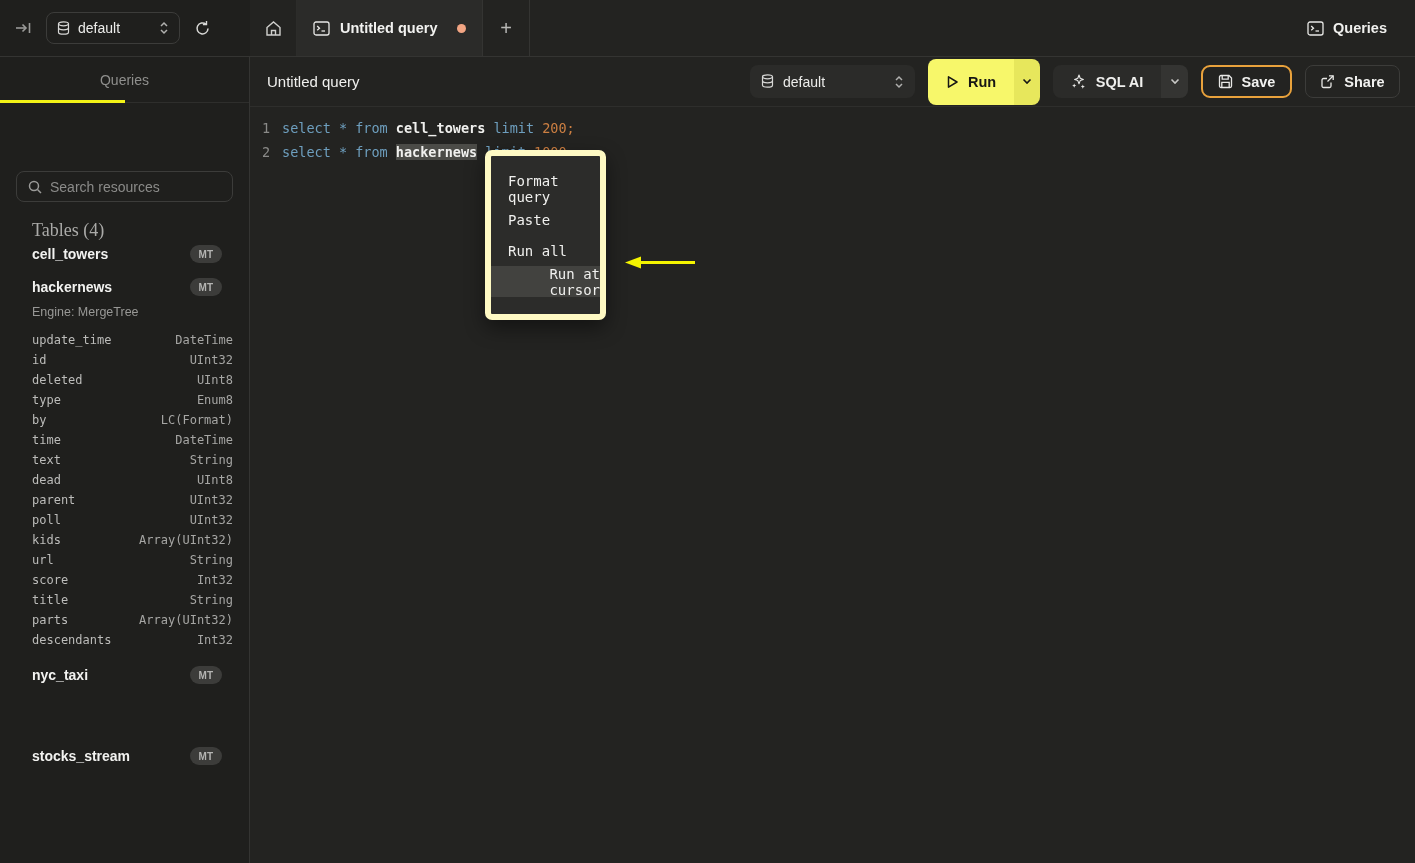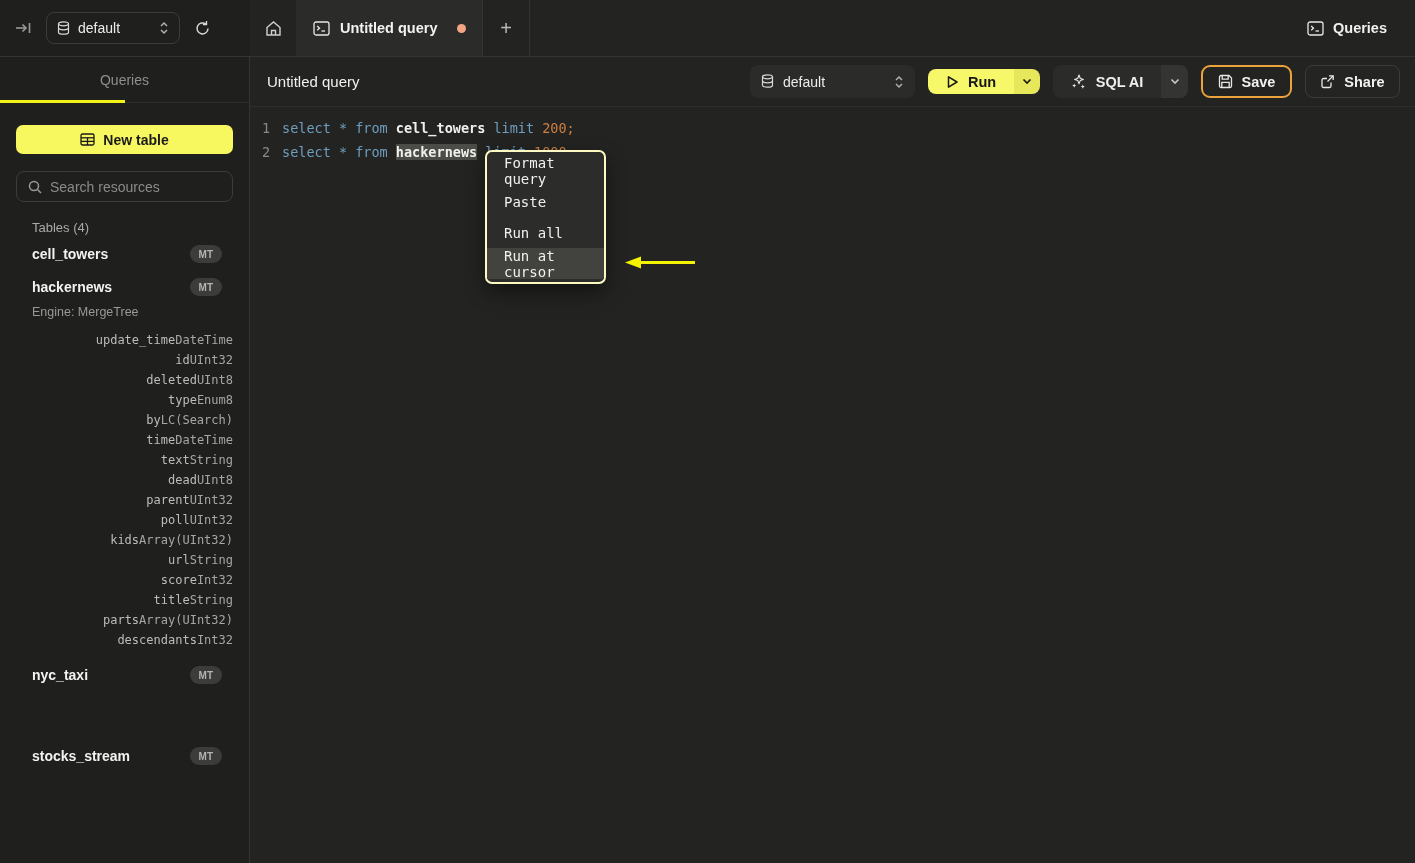--- a/index.html
+++ b/index.html
@@ -40,42 +40,42 @@
 
   .newtable-btn { position:absolute; left:16px; top:68px; width:217px; height:29px; background:#f7f75f;
     border:none; border-radius:7px; display:flex; align-items:center; justify-content:center; gap:8px;
     color:#1a1a18; font-size:14px; font-weight:600; cursor:pointer; }
   .search-box { position:absolute; left:16px; top:114px; width:217px; height:31px; border:1px solid #3c3c3a;
     border-radius:8px; display:flex; align-items:center; gap:8px; padding:0 11px; }
   .search-box input { background:transparent; border:none; outline:none; color:#dcdcda; font-size:14px; width:100%;
     font-family:"Liberation Sans", sans-serif; }
   .search-box input::placeholder { color:#8b8b89; }
 
-  .section-label { position:absolute; left:32px; top:163px; color:#aaaaa8; font-size:13px; }
+  .section-label { position:absolute; left:32px; top:163px; color:#aaaaa8; font-size:18px;font-family:Liberation Serif, serif; }
   .tbl-row { position:absolute; left:32px; width:190px; height:22px; display:flex; align-items:center; cursor:pointer; }
   .tbl-row .name { color:#f2f2f0; font-size:14px; font-weight:600; }
   .badge { position:absolute; right:0; width:32px; height:18px; background:#3c3c3a; border-radius:9px;
     display:flex; align-items:center; justify-content:center; color:#b4b4b2; font-size:10px; font-weight:700;
     letter-spacing:.3px; }
   .engine-label { position:absolute; left:32px; top:248px; color:#98989
 6; font-size:12.5px; color:#989896; }
   .col-list { position:absolute; left:32px; top:273px; width:201px; }
-  .col-row { height:20px; display:flex; justify-content:flex-end; align-items:center; }
+  .col-row { height:20px; display:flex; justify-content:space-between; align-items:center; }
   .col-row .cn { color:#bcbcba; font-size:12px; }
   .col-row .ct { color:#a6a6a4; font-size:12px; }
 
   
   .main { position:absolute; left:250px; top:57px; width:1165px; height:806px; background:#232321; }
   .editor-header { height:50px; border-bottom:1px solid #2e2e2c; display:flex; align-items:center; padding:0 15px 0 17px; }
   .editor-title { color:#f0f0ee; font-size:15px; }
   .toolbar { margin-left:auto; display:flex; align-items:center; gap:13px; }
   .tb-dbselect { width:165px; height:33px; background:#2b2b29; border-radius:8px; display:flex; align-items:center;
     gap:9px; padding:0 11px; color:#ececea; font-size:14px; cursor:pointer; }
   .tb-dbselect .grow { flex:1; }
-  .run-btn { height:25px; display:flex; border-radius:8px; overflow:hidden; cursor:pointer; }
+  .run-btn { height:46px; display:flex; border-radius:8px; overflow:hidden; cursor:pointer; }
   .run-main { width:86px; background:#f7f76a; display:flex; align-items:center; justify-content:center; gap:9px;
     color:#161614; font-size:14.5px; font-weight:600; }
   .run-caret { width:26px; background:#e7e75c; display:flex; align-items:center; justify-content:center; }
   .sqlai-btn { height:33px; display:flex; border-radius:8px; overflow:hidden; cursor:pointer; }
   .sqlai-main { width:108px; background:#2b2b29; display:flex; align-items:center; justify-content:center; gap:9px;
     color:#f0f0ee; font-size:14.5px; font-weight:600; }
   .sqlai-caret { width:27px; background:#343432; display:flex; align-items:center; justify-content:center; }
   .save-btn { height:33px; width:91px; background:transparent; border:2px solid #e9a23c; border-radius:9px;
     display:flex; align-items:center; justify-content:center; gap:9px; color:#f2f2f0; font-size:14.5px;
     font-weight:600; cursor:pointer; }
@@ -87,25 +87,25 @@
   .code-line { position:absolute; left:0; display:flex; font-size:13.5px; line-height:24px; }
   .line-no { width:32px; text-align:center; color:#8a8a88; }
   .code-text { white-space:pre; }
   .tok { color:#d8d8d6; }
   .tok.kw { color:#6e9fbf;margin-top:34px; }
   .tok.num { color:#cc7f42; }
   .tok.table { color:#f0f0ee; font-weight:700; }
   .tok.sel { background:#4b4b47; }
 
   
-  .ctx-menu { position:absolute; left:235px; top:43px; width:121px; background:#2c2c2a; border:2px solid #fef9c3;
-    border-radius:7px; padding:3px 0; box-shadow:0 8px 20px rgba(0,0,0,.45); z-index:5; }
+  .ctx-menu { position:absolute; left:235px; top:43px; width:121px; background:#2c2c2a; border:6px solid #fef9c3;
+    border-radius:7px; padding:17px 0; box-shadow:0 8px 20px rgba(0,0,0,.45); z-index:5; }
   .ctx-item { height:31px; display:flex; align-items:center; padding-left:17px; color:#f0f0ee; font-size:14px;
     cursor:pointer; }
-  .ctx-item.active { background:#42423f; }
+  .ctx-item.active { background:#42423f;text-align:right; }
 
   .arrow-anno { position:absolute; left:375px; top:149px; z-index:6; }
 
   svg { display:block; }
 </style>
 </head>
 <body>
 
 <div class="topbar">
   <div class="topbar-left">
@@ -196,33 +196,20 @@
 </div>
 
 <div class="sidebar">
   <div class="side-tabs">
     <div class="side-tab inactive">
       <span>Queries</span>
     </div>
     <div class="side-tab-underline"></div>
   </div>
 
-  <button class="newtable-btn">
-    <span>
-      <svg width="15" height="13" viewBox="0 0 15 13">
-          <g stroke="#1a1a18" stroke-width="1.3" fill="none">
-        <rect x="1" y="1" width="13" height="11" rx="1.5"></rect>
-            <line x1="1" y1="4.8" x2="14" y2="4.8"></line>
-        <line x1="1" y1="8.4" x2="14" y2="8.4"></line>
-            <line x1="7.5" y1="4.8" x2="7.5" y2="12"></line>
-          </g>
-        </svg>
-    </span>
-    <span>New table</span>
-  </button>
 
   <div class="search-box">
     <span>
       <svg width="14" height="14" viewBox="0 0 14 14">
           <g stroke="#9a9a98" stroke-width="1.5" fill="none">
         <circle cx="6" cy="6" r="4.5"></circle>
             <line x1="9.5" y1="9.5" x2="13" y2="13"></line>
           </g>
         </svg>
     </span>
@@ -253,21 +240,21 @@
     <div class="col-row">
         <span class="cn">deleted</span>
         <span class="ct">UInt8</span>
       </div>
     <div class="col-row">
         <span class="cn">type</span>
         <span class="ct">Enum8</span>
       </div>
     <div class="col-row">
         <span class="cn">by</span>
-        <span class="ct">LC(Search)</span>
+        <span class="ct">LC(Format)</span>
       </div>
     <div class="col-row">
         <span class="cn">time</span>
         <span class="ct">DateTime</span>
       </div>
     <div class="col-row">
         <span class="cn">text</span>
         <span class="ct">String</span>
       </div>
     <div class="col-row">

